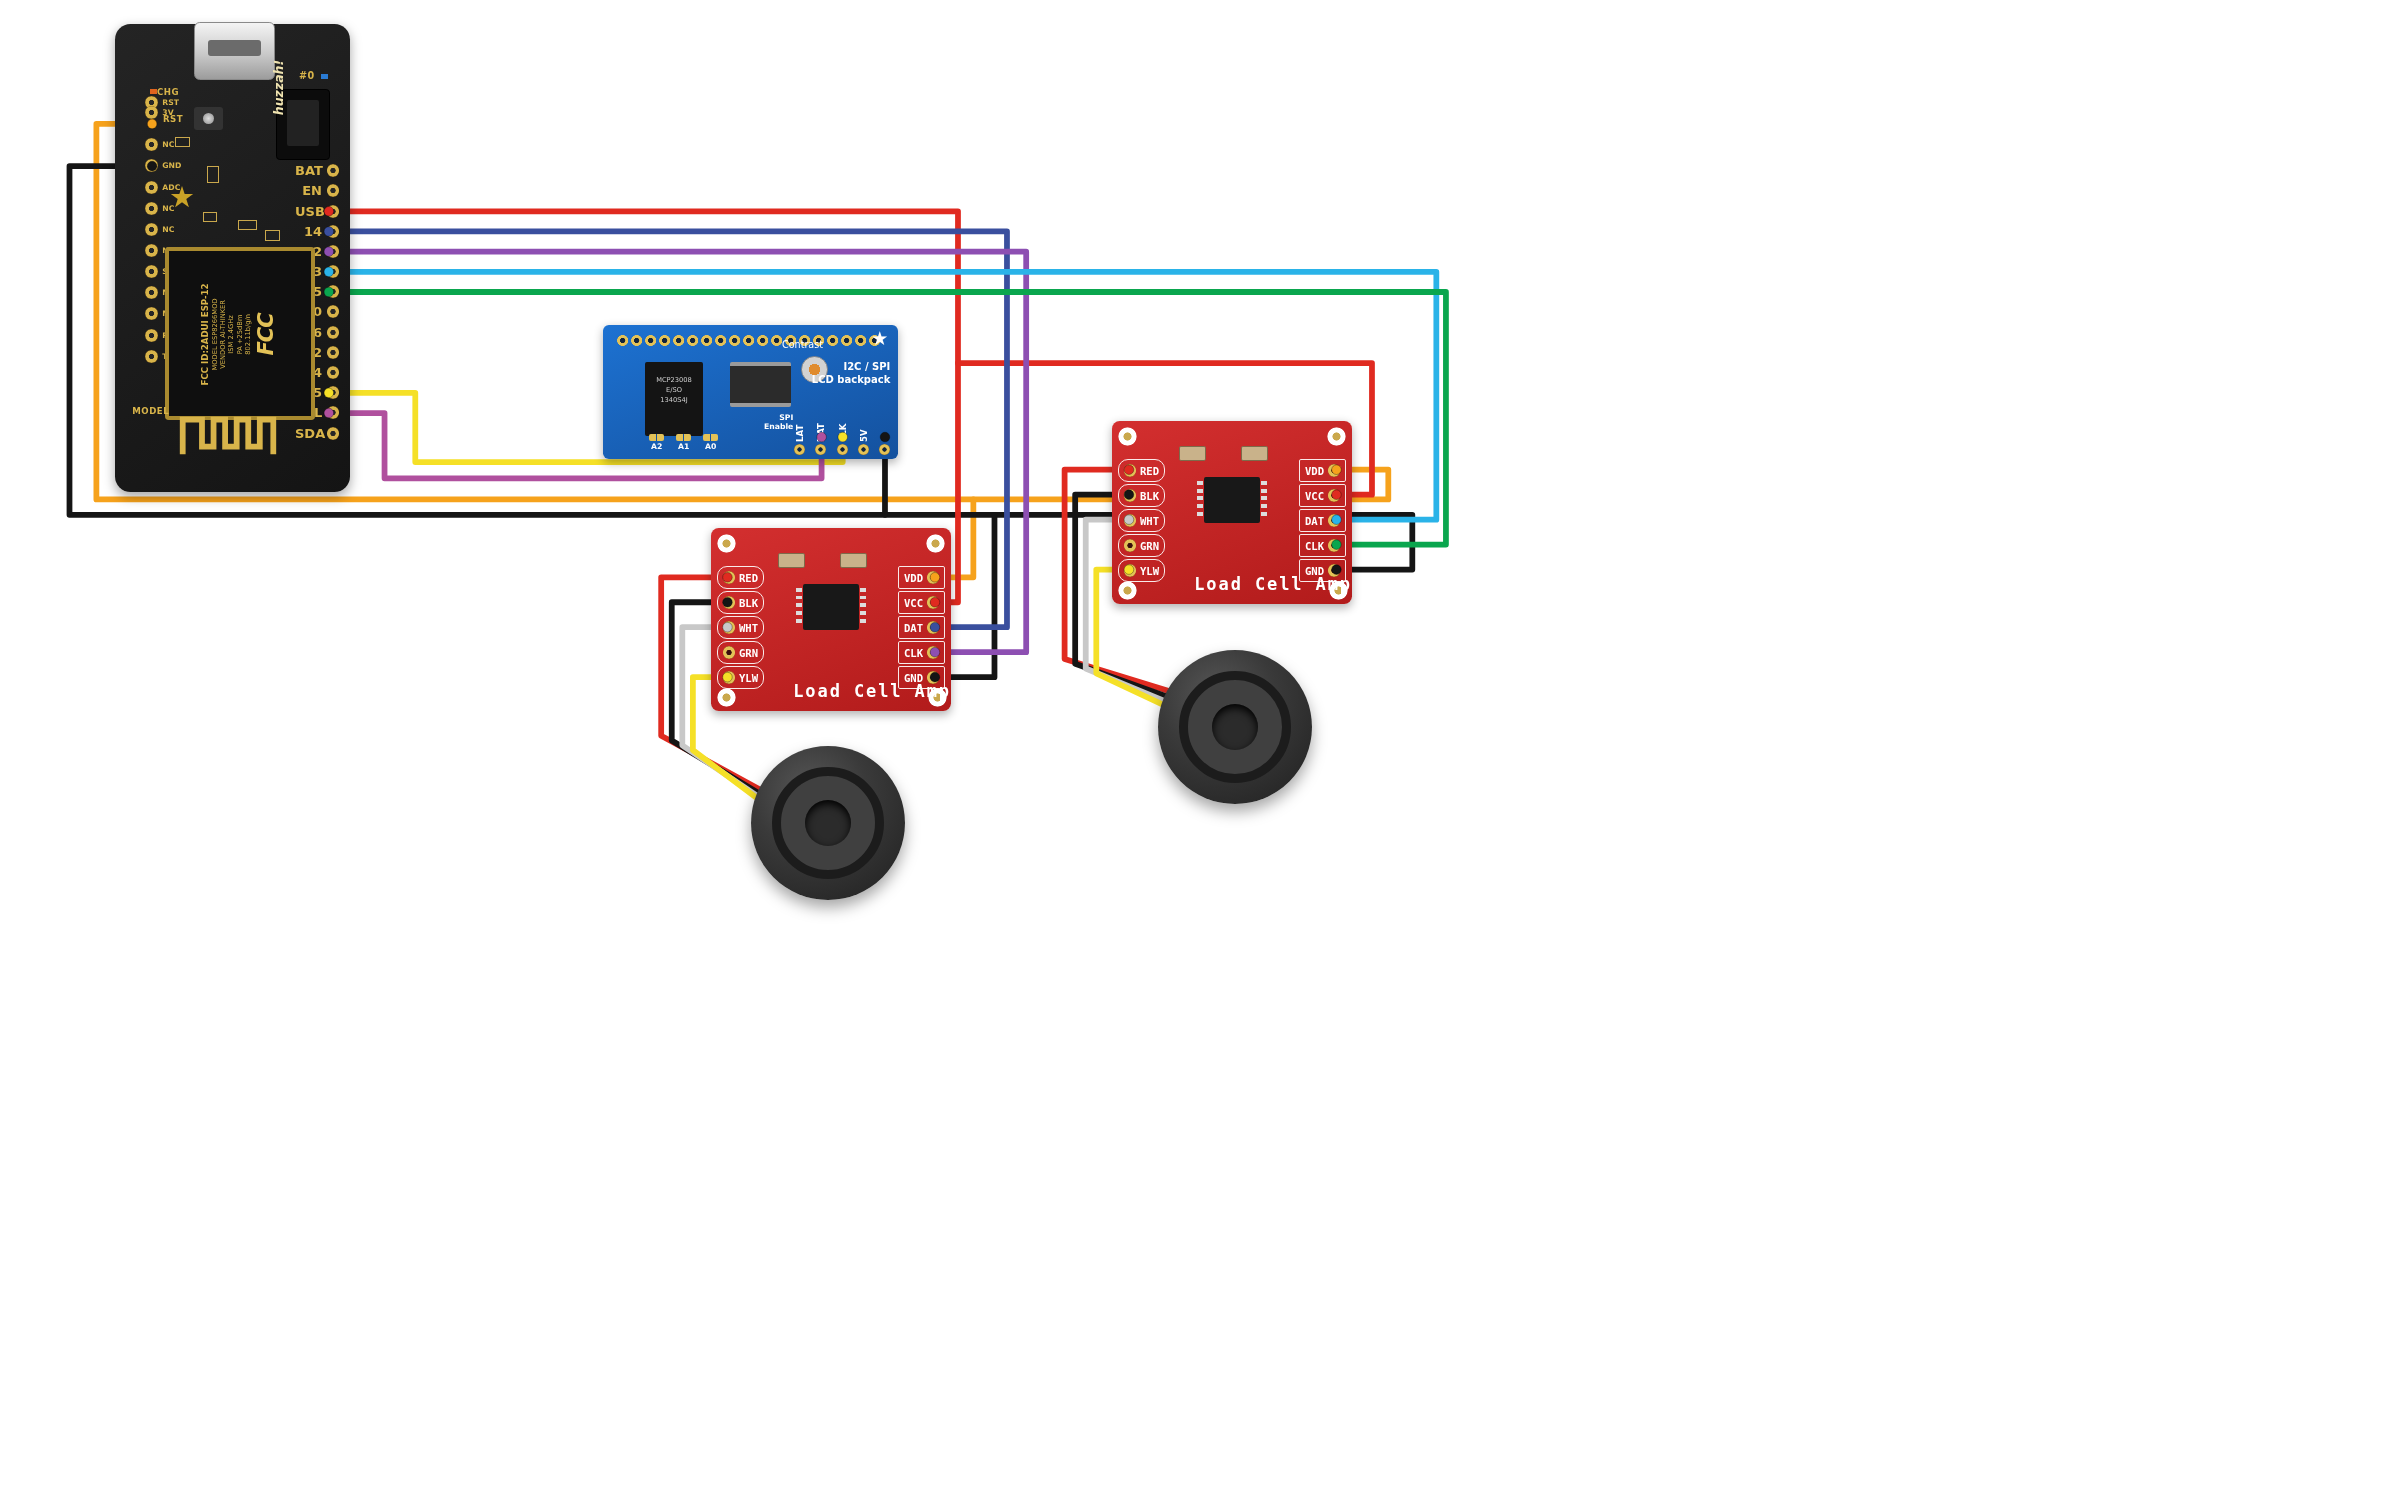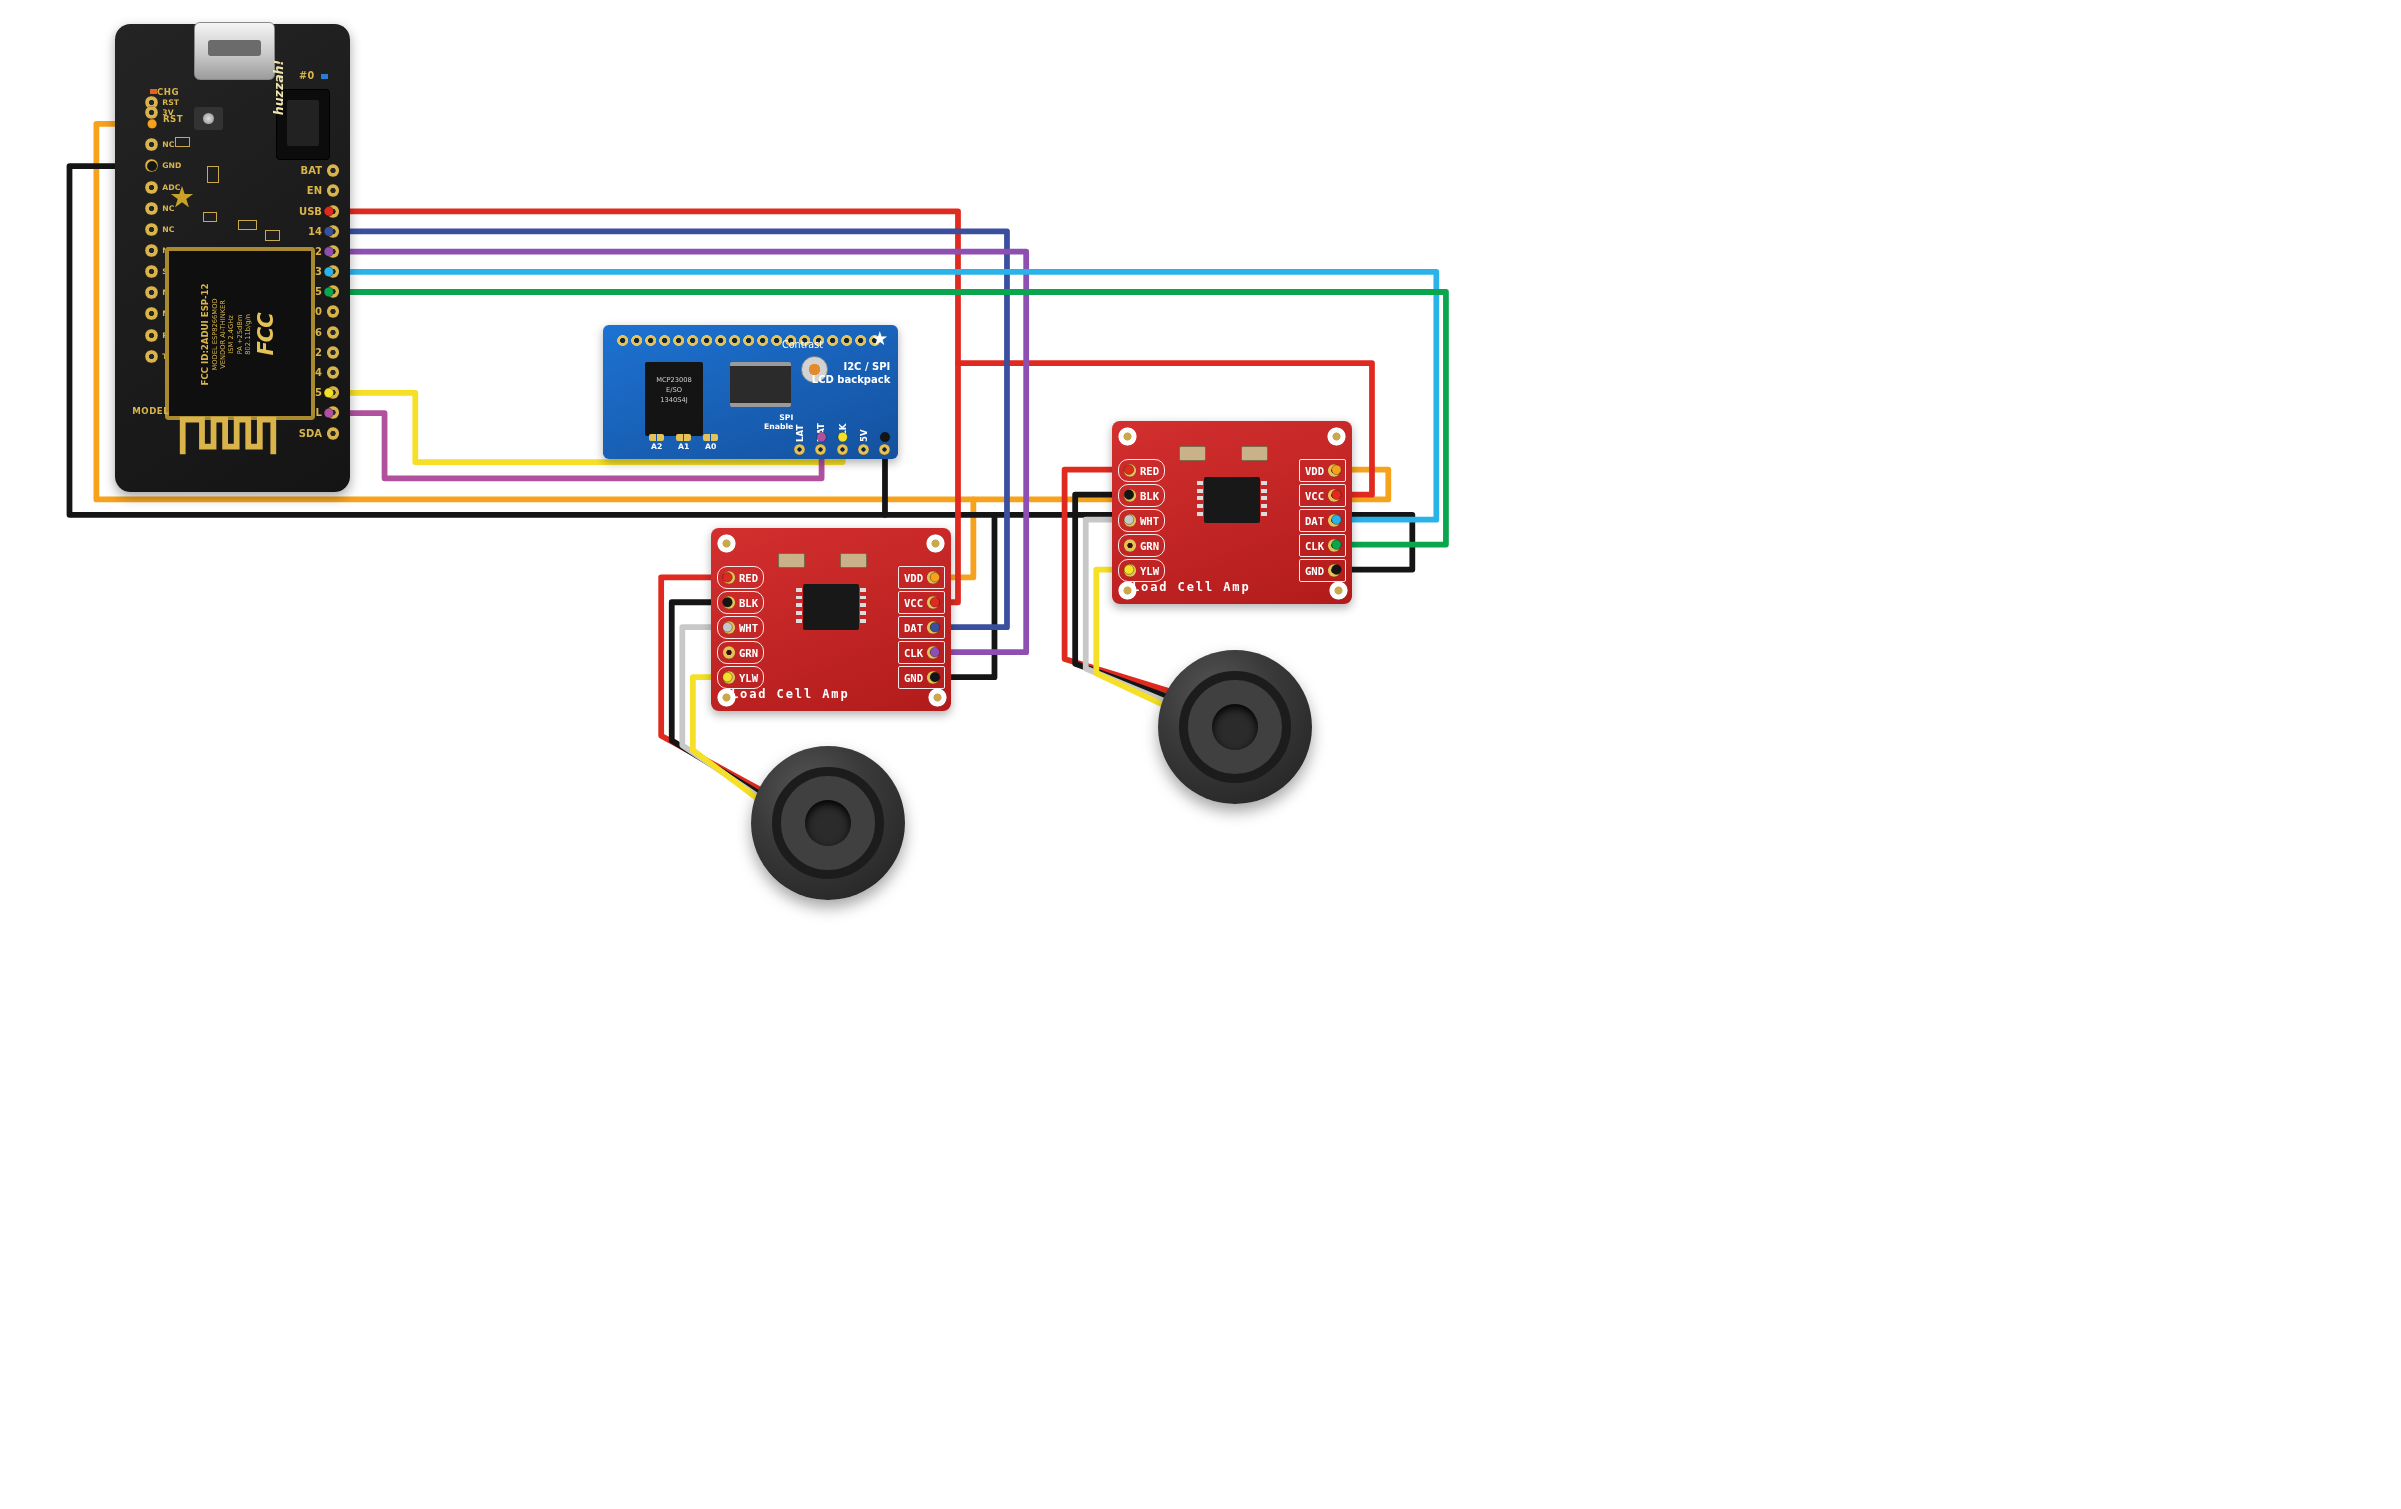--- a/index.html
+++ b/index.html
@@ -27,21 +27,21 @@
   .f-lbl{position:absolute;color:#d8b44a;font-weight:bold;font-size:8.6px;letter-spacing:0.5px;}
   .chg-led{position:absolute;left:35px;top:65px;width:6.7px;height:4.8px;background:#e0641e;}
   .pin0-led{position:absolute;left:206px;top:50px;width:6.7px;height:4.8px;background:#2a7bd4;}
   .huzzah{position:absolute;left:136px;top:56px;font-size:12.5px;color:#efe3b0;font-style:italic;font-weight:bold;
           transform:rotate(-90deg);transform-origin:center;}
   .feather-star{position:absolute;left:54px;top:159px;font-size:29px;color:#c9a227;line-height:1;}
   .smd{position:absolute;background:#1f1f1f;border:1px solid #caa84c;}
   .lrow{position:absolute;left:30px;display:flex;align-items:center;gap:4.8px;height:13.4px;}
   .lrow .plabel{font-size:7.7px;color:#d8b44a;font-weight:bold;}
   .rrow{position:absolute;left:180px;display:flex;align-items:center;gap:4.8px;height:13.4px;}
-  .rrow .plabel{font-size:10px;color:#d8b44a;font-weight:bold;width:27px;text-align:right;}
+  .rrow .plabel{font-size:13px;color:#d8b44a;font-weight:bold;width:27px;text-align:right;}
   .esp{position:absolute;left:50px;top:223px;width:142px;height:165px;background:#0f0f0f;
        border:4.8px solid #a98a2f;border-radius:3.8px;}
   .esp-rot{position:absolute;width:163px;left:-10.6px;top:44px;transform:rotate(-90deg);transform-origin:center;
        text-align:center;color:#d8b44a;line-height:1.25;}
   .esp-l1{font-size:8.6px;font-weight:bold;}
   .esp-l2{font-size:6.7px;}
   .esp-fcc{font-size:21px;font-weight:bold;font-style:italic;letter-spacing:-1px;color:#e3c257;}
   .antenna{position:absolute;left:60px;top:384px;}
 
   
@@ -77,22 +77,22 @@
   .amp-chip{position:absolute;left:92px;top:56px;width:56px;height:46px;background:#181818;border-radius:1.9px;}
   .amp-chip:before,.amp-chip:after{content:"";position:absolute;top:3.8px;bottom:3.8px;width:5.8px;
        background:repeating-linear-gradient(180deg,#ddd 0 3.8px,rgba(0,0,0,0) 3.8px 7.7px);}
   .amp-chip:before{left:-6.7px;} .amp-chip:after{right:-6.7px;}
   .cap{position:absolute;width:25px;height:13.4px;background:#c9b28a;border:1px solid #7d6a4a;border-radius:1.9px;}
   .pin-left{position:absolute;left:5.8px;height:21px;display:flex;align-items:center;gap:3.8px;
        border:1px solid rgba(255,255,255,.9);border-radius:10px;padding:0 4.8px;}
   .pin-right{position:absolute;right:5.8px;height:21px;display:flex;align-items:center;gap:3.8px;
        border:1px solid rgba(255,255,255,.9);border-radius:1.9px;padding:0 4.8px;}
   .pinlabel{font-size:10.6px;color:#fff;font-weight:bold;font-family:"DejaVu Sans Mono",monospace;}
-  .amp-title{position:absolute;left:0;right:0;bottom:9.6px;text-align:left;color:#fff;font-size:12px;
-       font-weight:bold;letter-spacing:1.9px;font-family:"DejaVu Sans Mono",monospace;padding-left:20px;}
+  .amp-title{position:absolute;left:0;right:0;bottom:9.6px;text-align:right;color:#fff;font-size:17px;
+       font-weight:bold;letter-spacing:1.9px;font-family:"DejaVu Sans Mono",monospace;}
 
   
   .loadcell{position:absolute;width:154px;height:154px;border-radius:50%;
        background:radial-gradient(circle at 38% 30%,#575757 0%,#3a3a3a 40%,#1f1f1f 100%);
        box-shadow:0 7.7px 15.4px rgba(0,0,0,.35);}
   .lc-ring{position:absolute;left:21px;top:21px;right:21px;bottom:21px;border-radius:50%;
        border:9.6px solid #1c1c1c;background:#404040;}
   .lc-hub{position:absolute;left:54px;top:54px;right:54px;bottom:54px;border-radius:50%;
        background:#2b2b2b;box-shadow:inset 0 3.8px 8.6px #000;}
 </style>

